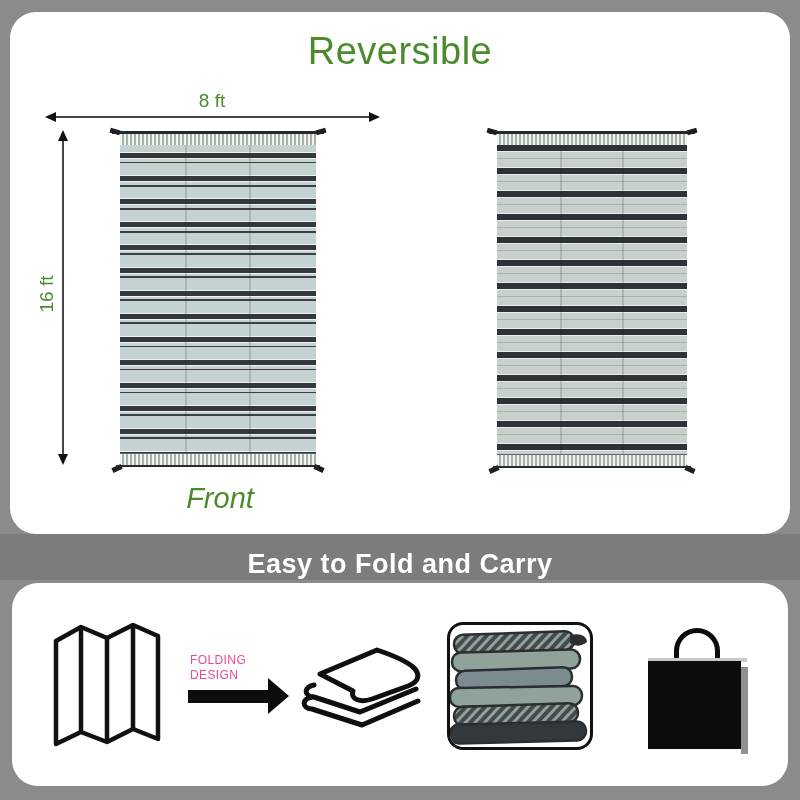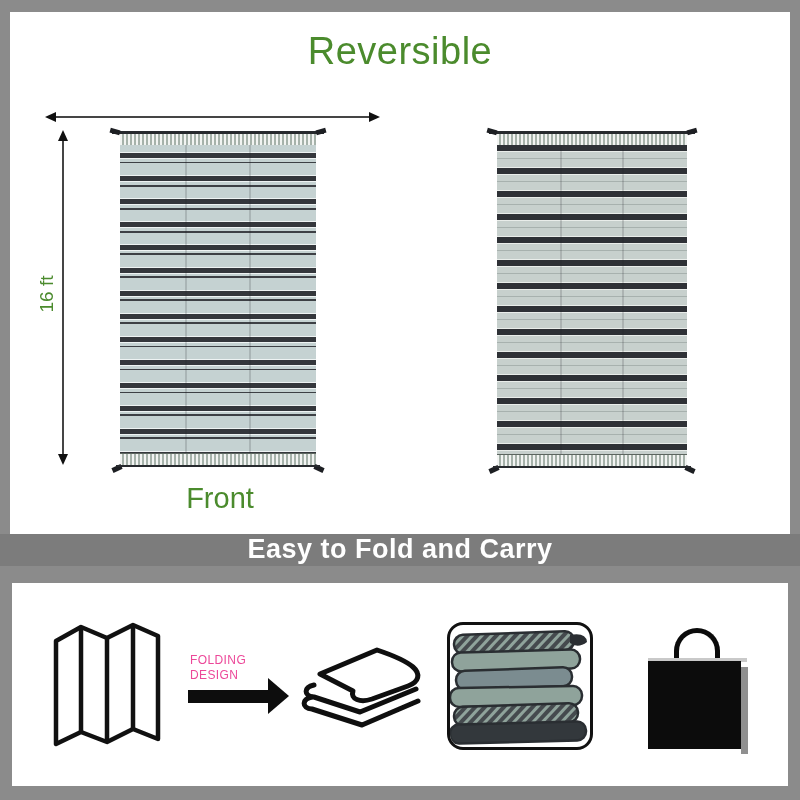--- a/index.html
+++ b/index.html
@@ -1,20 +1,20 @@
 <!DOCTYPE html>
 <html><head>
 <meta charset="utf-8">
 <style>
   html,body{margin:0;padding:0;}
   .stage{
     position:relative;width:800px;height:800px;background:#8b8b8b;
     font-family:"Liberation Sans", sans-serif;overflow:hidden;
   }
-  .panel{position:absolute;background:#ffffff;}
+  .panel{position:absolute;background:#ffffff;border-radius:26px;}
   .panel.top{left:10px;top:12px;width:780px;height:522px;}
   .panel.bottom{left:12px;top:583px;width:776px;height:203px;}
 
   .page-title{position:absolute;left:0;top:18px;width:780px;text-align:center;
     font-size:38px;color:#4b8b2d;letter-spacing:0.5px;}
 
   .dim-label{position:absolute;color:#4b8b2d;font-size:19px;}
   .dim-w{left:122px;top:78px;width:160px;text-align:center;}
   .dim-h{left:-18px;top:271px;width:110px;text-align:center;transform:rotate(-90deg);}
 
@@ -48,26 +48,26 @@
   .crease{position:absolute;top:11px;bottom:11px;width:2px;background:rgba(30,34,38,0.16);}
   .crease.c1{left:33%;}
   .crease.c2{left:66%;}
   .tab{position:absolute;width:10px;height:5px;background:#1d1f23;}
   .tab.bl{bottom:-6px;left:-8px;transform:rotate(-25deg);}
   .tab.br{bottom:-6px;right:-8px;transform:rotate(25deg);}
   .tab.tl{top:-5px;left:-10px;transform:rotate(15deg);}
   .tab.tr{top:-5px;right:-10px;transform:rotate(-15deg);}
 
   .side-label{position:absolute;width:160px;text-align:center;
-    font-size:29px;color:#4b8b2d;}
+    font-size:29px;color:#4b8b2d;font-style:italic;}
   .side-label.front{left:130px;top:470px;}
   .side-label.back{left:502px;top:470px;}
 
-  .band{position:absolute;left:0;top:534px;width:800px;height:32px;background:#7c7c7c;
-    display:flex;align-items:flex-start;justify-content:center;}
+  .band{position:absolute;left:0;top:534px;width:800px;height:46px;background:#7c7c7c;
+    display:flex;align-items:flex-end;justify-content:center;}
   .band-text{color:#ffffff;font-size:27px;font-weight:bold;letter-spacing:0.5px;}
 
   .icon-accordion{position:absolute;left:40px;top:34px;width:110px;height:132px;}
   .folding-label{position:absolute;left:178px;top:70px;font-size:12px;color:#ec4899;
     line-height:15px;letter-spacing:0.4px;}
   .flow-arrow{position:absolute;left:176px;top:107px;width:80px;height:13px;background:#0d0d0d;}
   .flow-arrow::after{content:"";position:absolute;right:-21px;top:-12px;
     border-top:18px solid transparent;border-bottom:18px solid transparent;border-left:21px solid #0d0d0d;}
   .icon-blanket{position:absolute;left:288px;top:58px;width:130px;height:96px;}
 
@@ -83,20 +83,21 @@
   .bag-sideedge{position:absolute;left:93px;top:39px;width:7px;height:87px;background:#909090;}
 </style>
 </head>
 <body>
 
 <div class="stage">
 
   <div class="panel top">
     <div class="page-title">Reversible</div>
 
+    <div class="dim-label dim-w">8 ft</div>
     <div class="harrow"></div>
 
     <div class="dim-label dim-h">16 ft</div>
     <div class="varrow"></div>
 
     <div class="rug front">
       <span class="hem top"></span>
       <span class="rug-body"></span>
       <span class="crease c1"></span>
       <span class="crease c2"></span>

